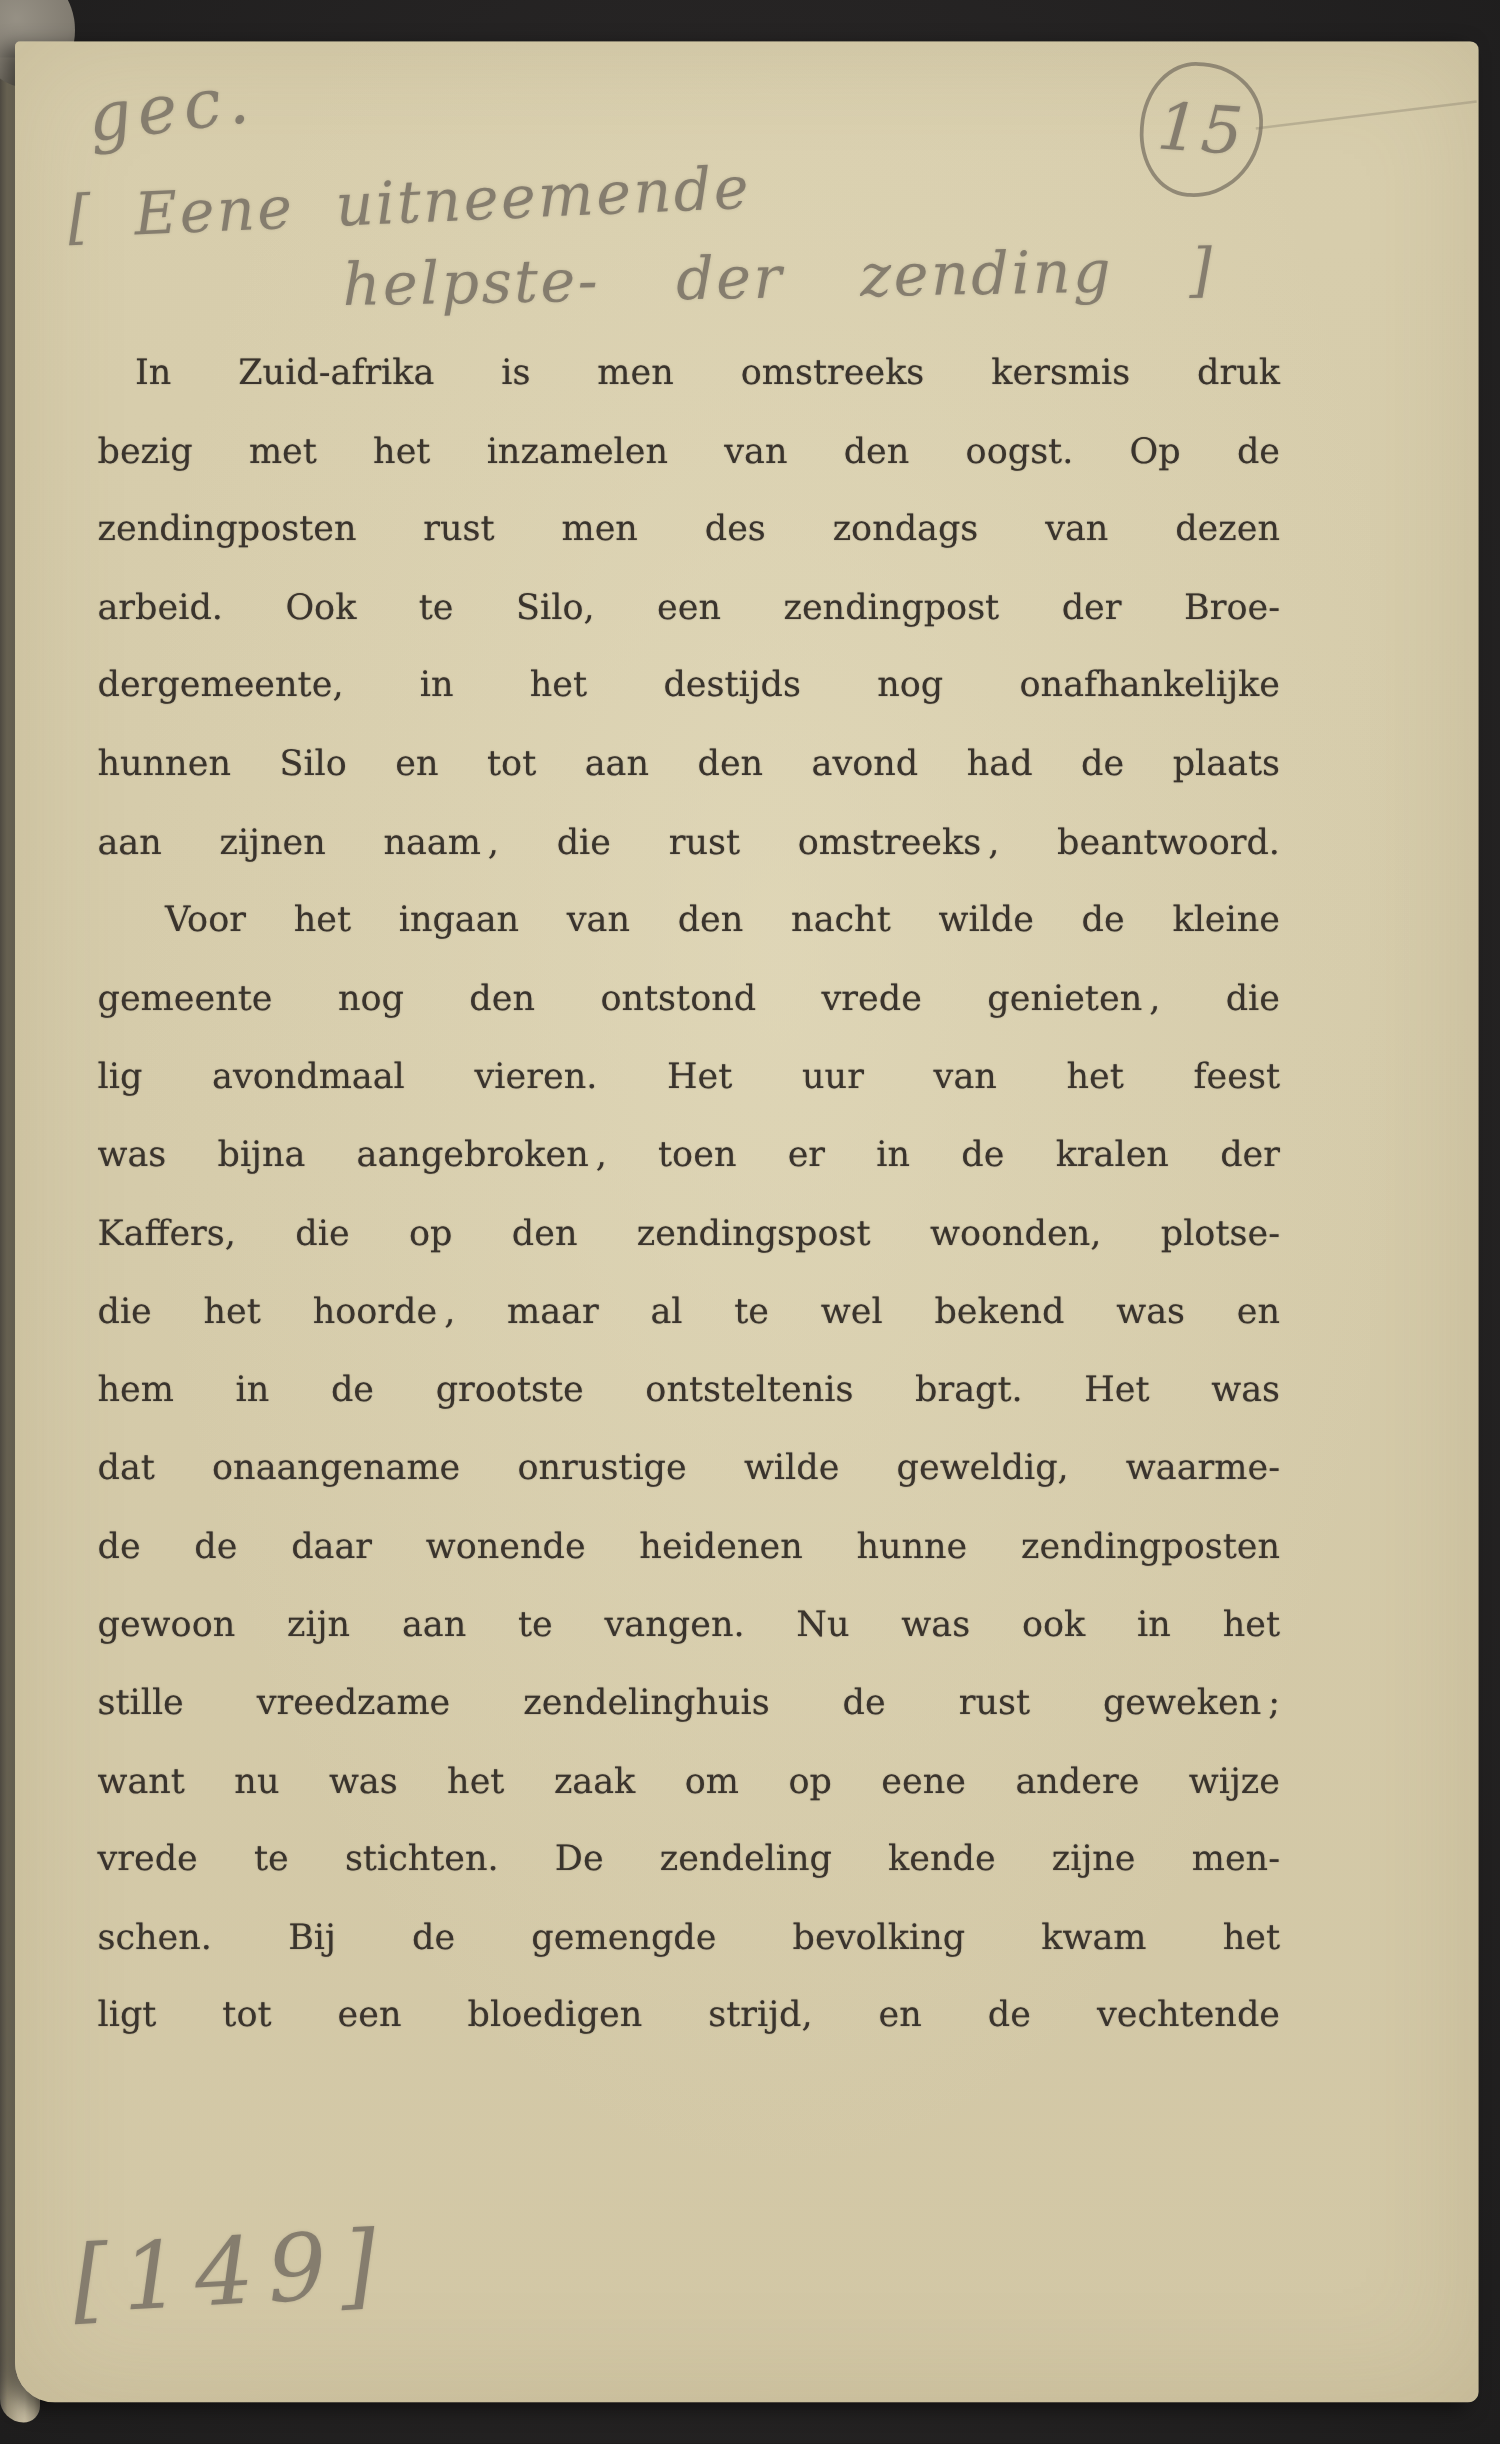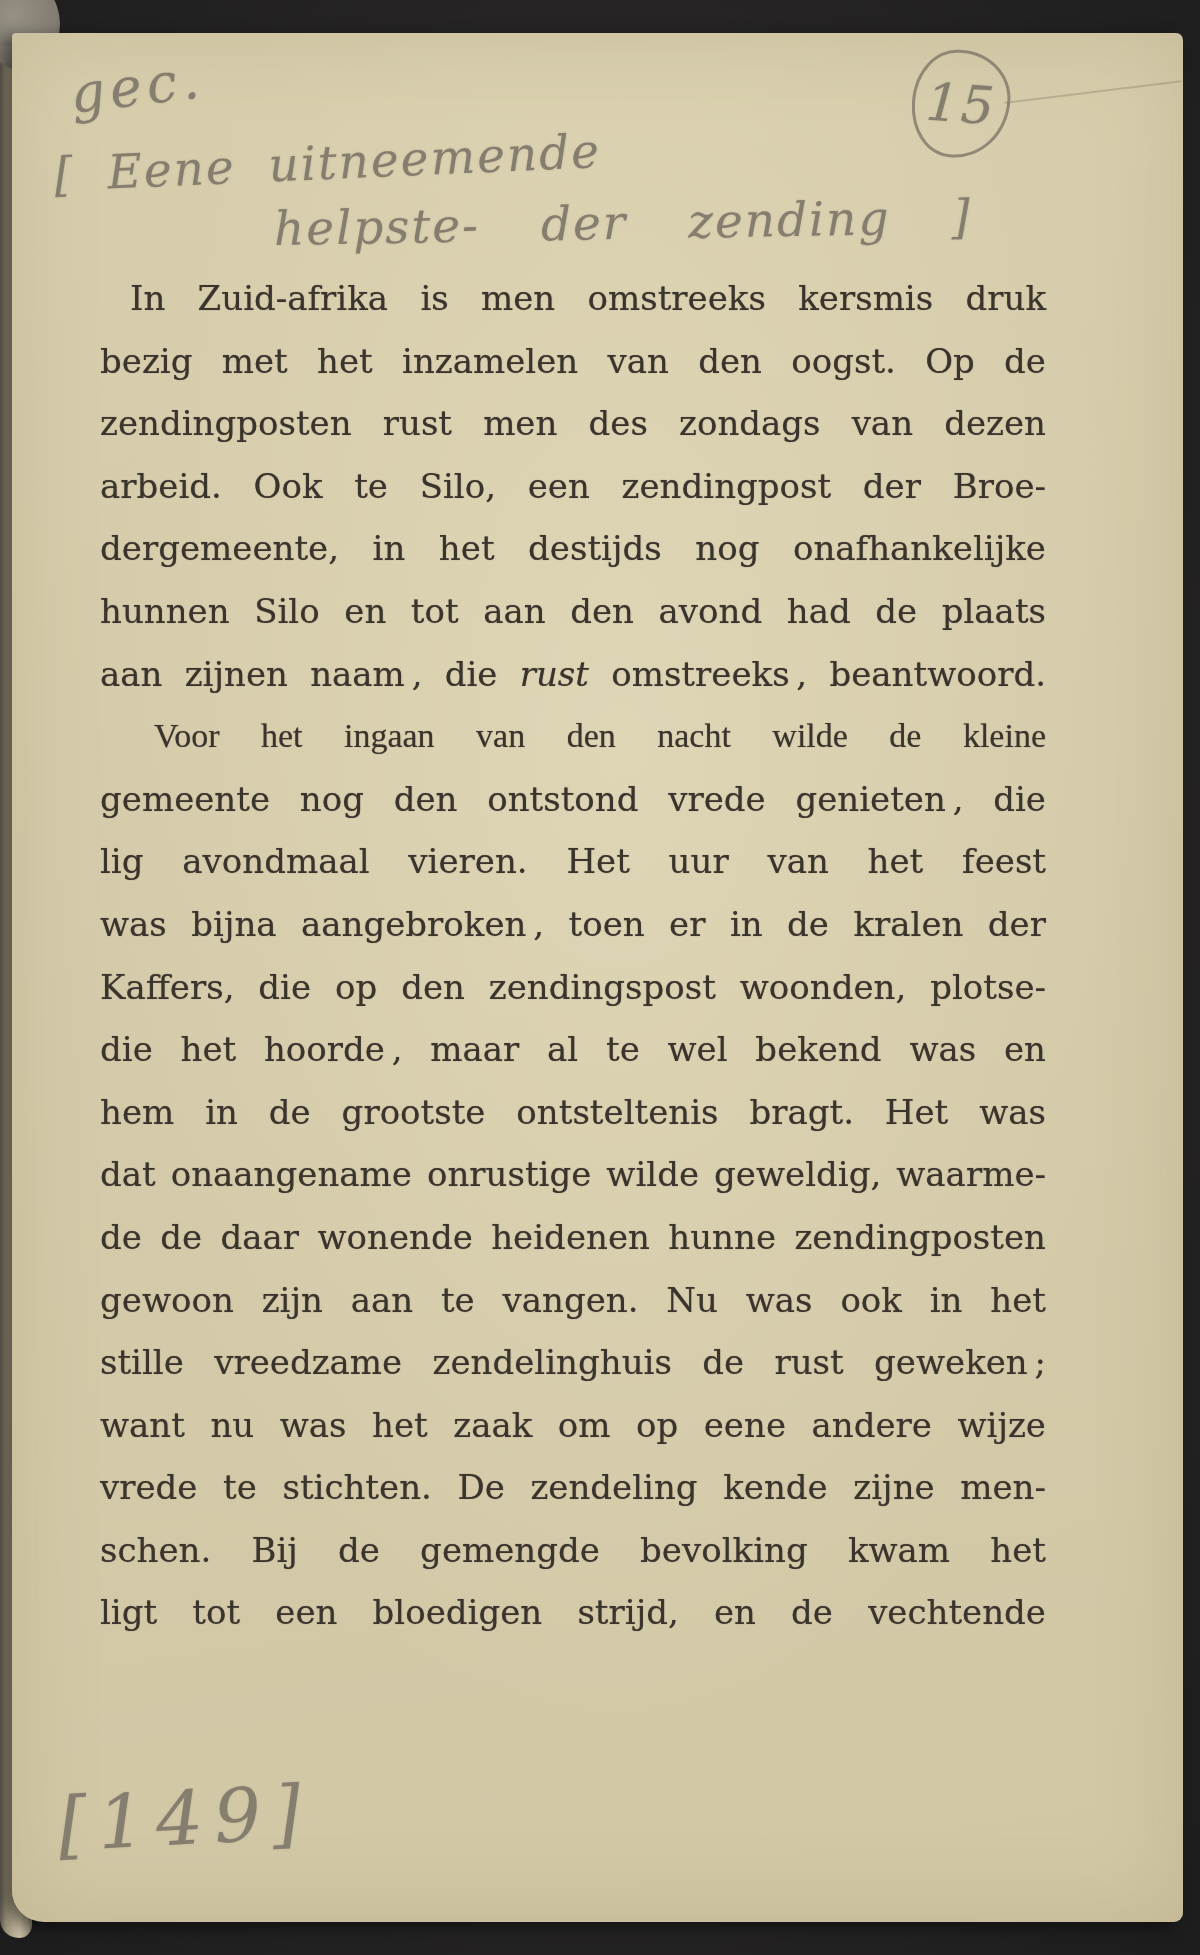--- a/index.html
+++ b/index.html
@@ -55,34 +55,34 @@
     font-style:italic;color:#857d6e;font-size:52px;letter-spacing:2px;
     text-shadow:0 0 2px rgba(133,125,110,.35);
   }
   .pencil-stray{
     position:absolute;left:992px;top:58px;width:178px;height:2px;
     background:rgba(128,119,103,.35);
     transform:rotate(-7deg);
   }
   
   .text-block{
-    position:absolute;left:88px;top:234px;width:946px;
-    font-size:34px;line-height:62.6px;
+    position:absolute;left:66px;top:234px;width:946px;
+    font-size:28px;line-height:62.6px;
     color:#3a342d;
     text-shadow:0 0 1px rgba(55,48,40,.55);
   }
   .text-line{
     text-align:justify;
     text-align-last:justify;
     text-justify:inter-word;
     word-spacing:2px;
   }
-  .text-line .em{font-style:italic;}
+  .text-line .em{}
   .indent-1{text-indent:30px;}
-  .indent-2{text-indent:54px;font-family:Liberation Serif, serif;}
+  .indent-2{text-indent:54px;}
 </style>
 </head>
 <body>
 
 <div id="scan">
   <div class="pages-edge"></div>
   <div class="corner-artifact"></div>
 
   <div class="page">
     <div class="hw hw-gec">gec.</div>

